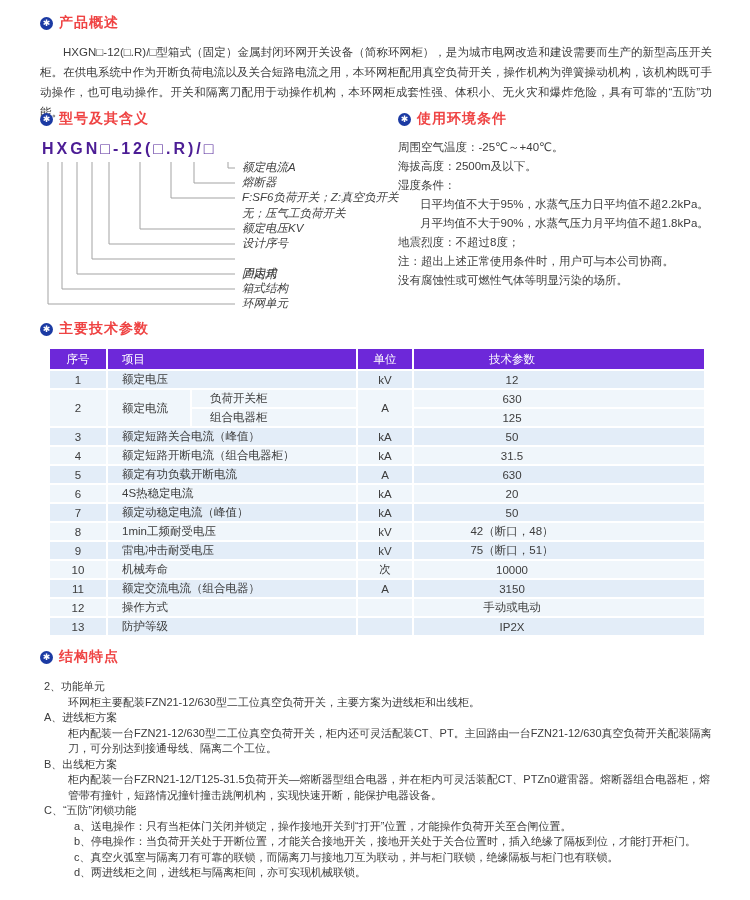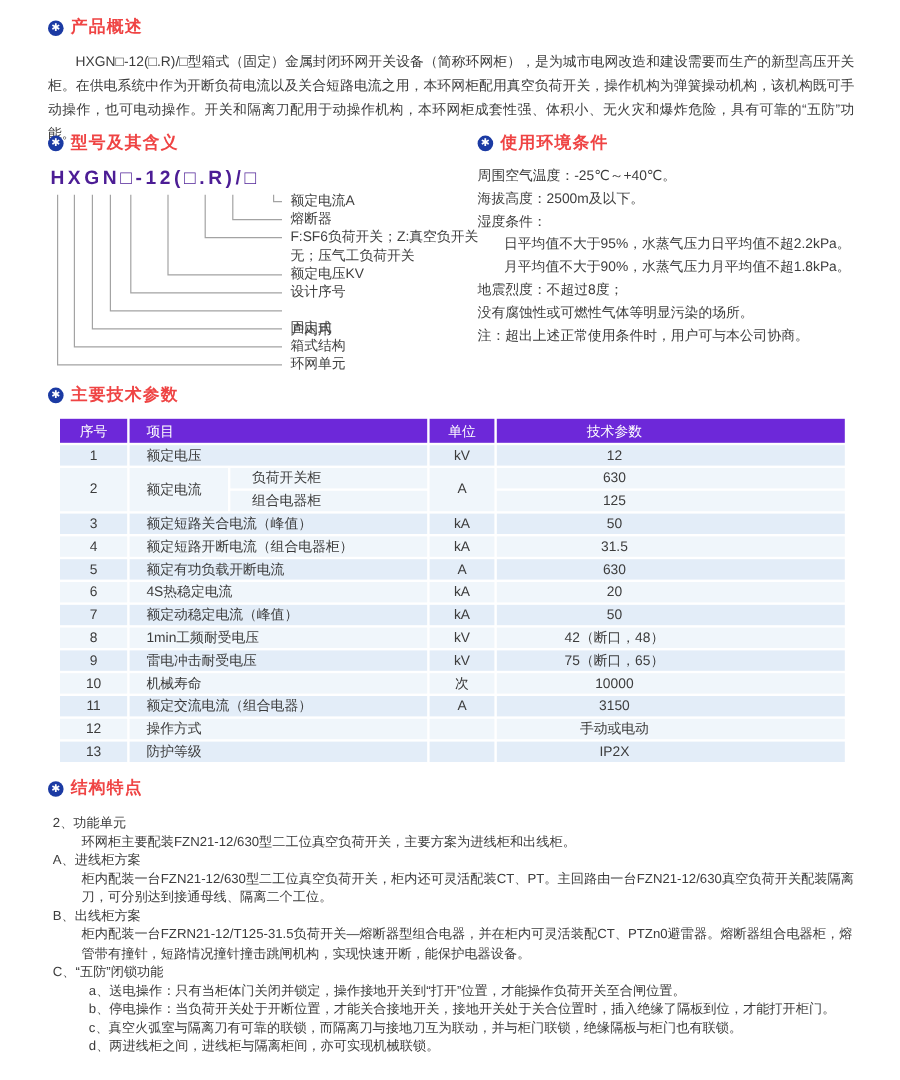--- a/index.html
+++ b/index.html
@@ -13,21 +13,21 @@
             background:#1b3aa3; color:#ffffff; font-size:9px; line-height:13px;
             text-align:center; flex:0 0 13px; }
 
   
   #sec-overview { left:40px; top:14px; width:672px; }
   #overview-body { margin-top:10px; font-size:11.5px; line-height:20px; text-indent:2em; text-align:justify; }
 
   
   #sec-model { left:40px; top:110px; width:360px; }
   #model-code { margin-top:12px; padding-left:2px; font-size:16px; letter-spacing:3px; color:#4c1d95; font-weight:bold; }
-  #model-diagram { position:relative; margin-top:4px; width:360px; height:160px; }
+  #model-diagram { position:relative; margin-top:4px; width:360px; height:160px;font-style:italic; }
   #model-diagram svg { position:absolute; left:0; top:0; }
   .m-label { position:absolute; left:202px; font-size:11.5px; color:#3f3f3f; white-space:nowrap; }
 
   
   #sec-env { left:398px; top:110px; width:320px; }
   #env-lines { margin-top:10px; font-size:11.5px; line-height:19px; }
   .env-line { white-space:nowrap; }
   .env-line.indent { padding-left:22px; }
 
   
@@ -103,22 +103,22 @@
     <span class="bullet">✱</span>
     <span class="txt">使用环境条件</span>
   </div>
   <div id="env-lines">
     <div class="env-line">周围空气温度：-25℃～+40℃。</div>
     <div class="env-line">海拔高度：2500m及以下。</div>
     <div class="env-line">湿度条件：</div>
     <div class="env-line indent">日平均值不大于95%，水蒸气压力日平均值不超2.2kPa。</div>
     <div class="env-line indent">月平均值不大于90%，水蒸气压力月平均值不超1.8kPa。</div>
     <div class="env-line">地震烈度：不超过8度；</div>
+    <div class="env-line">注：超出上述正常使用条件时，用户可与本公司协商。</div>
     <div class="env-line">没有腐蚀性或可燃性气体等明显污染的场所。</div>
-    <div class="env-line">注：超出上述正常使用条件时，用户可与本公司协商。</div>
   </div>
 </div>
 
 <div class="section" id="sec-params">
   <div class="sec-title">
     <span class="bullet">✱</span>
     <span class="txt">主要技术参数</span>
   </div>
   <table id="params-table">
     <colgroup>
@@ -187,21 +187,21 @@
       <tr class="shade-b">
         <td class="c-no">8</td>
         <td class="c-item" colspan="2">1min工频耐受电压</td>
         <td class="c-unit">kV</td>
         <td class="c-val">42（断口，48）</td>
       </tr>
       <tr class="shade-a">
         <td class="c-no">9</td>
         <td class="c-item" colspan="2">雷电冲击耐受电压</td>
         <td class="c-unit">kV</td>
-        <td class="c-val">75（断口，65）</td>
+        <td class="c-val">75（断口，51）</td>
       </tr>
       <tr class="shade-b">
         <td class="c-no">10</td>
         <td class="c-item" colspan="2">机械寿命</td>
         <td class="c-unit">次</td>
         <td class="c-val">10000</td>
       </tr>
       <tr class="shade-a">
         <td class="c-no">11</td>
         <td class="c-item" colspan="2">额定交流电流（组合电器）</td>

